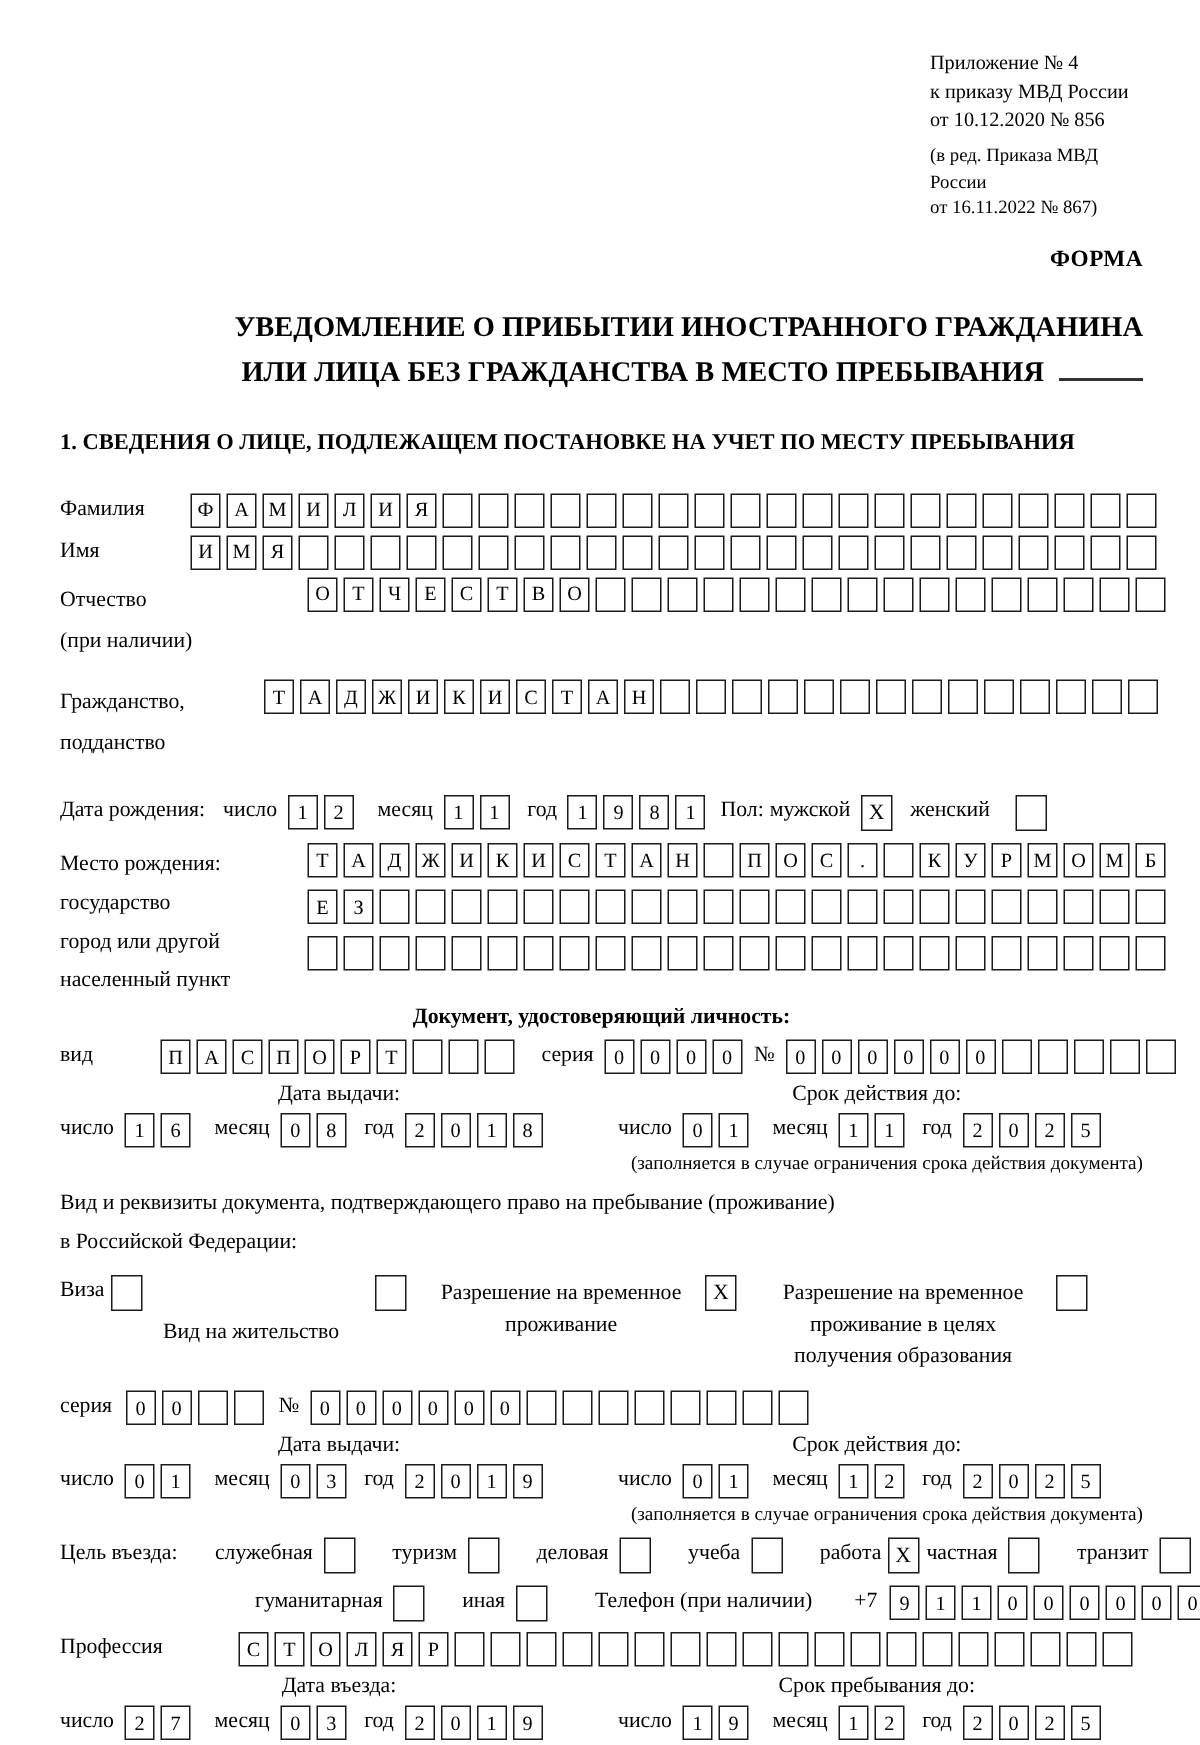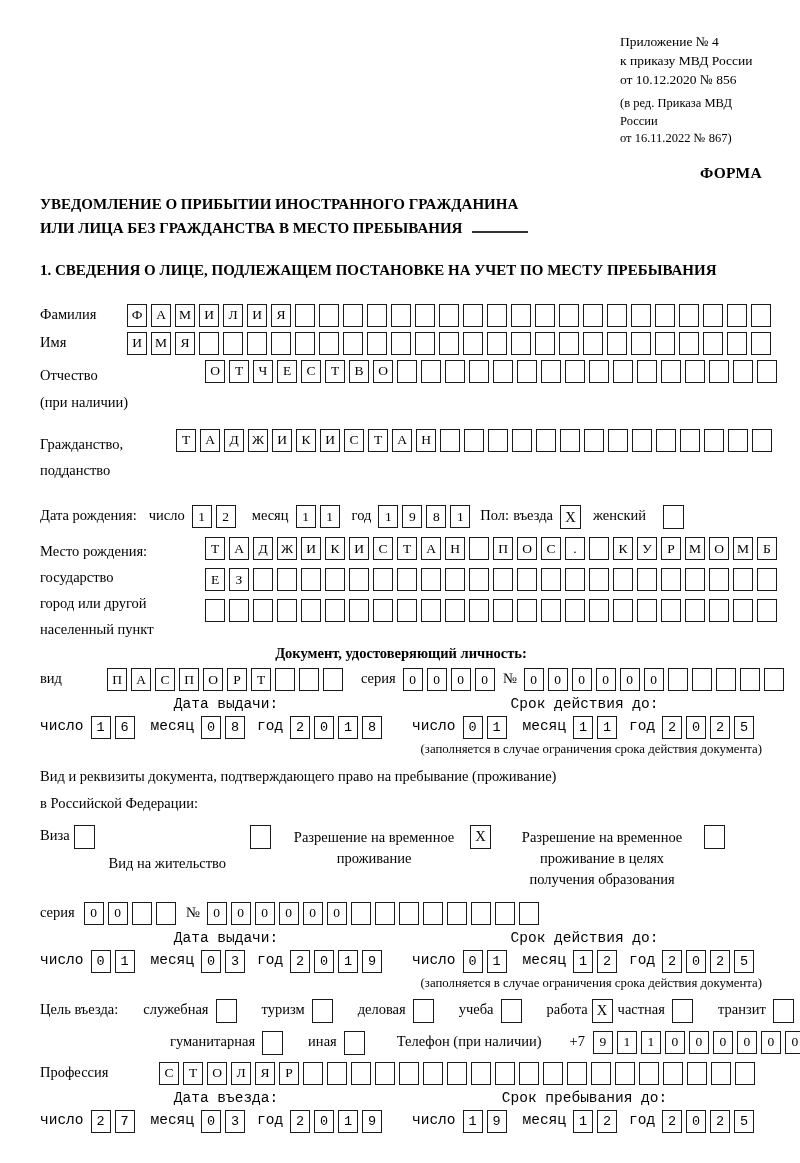--- a/index.html
+++ b/index.html
@@ -4,21 +4,21 @@
 <style>
   html,body{margin:0;padding:0;background:#ffffff;}
   body{width:800px;height:1163px;color:#000;font-family:"Liberation Serif","DejaVu Serif",serif;font-size:14.5px;overflow:hidden;}
   .page{box-sizing:border-box;width:800px;height:1163px;padding:32px 38px 20px 40px;position:relative;}
 
   
   .appendix{margin-left:580px;font-size:13.5px;line-height:1.42;}
   .edition{margin-left:580px;font-size:12.5px;line-height:1.4;margin-top:6px;}
   .form-label{text-align:right;font-weight:bold;font-size:15.5px;margin-top:16px;letter-spacing:.3px;}
 
-  .title{margin-top:10px;text-align:left;font-weight:bold;font-size:15px;line-height:1.6;}
+  .title{margin-top:22px;text-align:right;font-weight:bold;font-size:19px;line-height:1.6;}
   .blank-line{display:inline-block;width:56px;border-bottom:2px solid #333;height:14px;margin-left:10px;}
   .section-heading{margin-top:22px;font-weight:bold;font-size:15px;}
 
   
   .cells{display:inline-flex;flex:none;}
   .cell{box-sizing:border-box;flex:none;display:inline-flex;align-items:center;justify-content:center;
         width:20px;height:23px;border:1.6px solid #1b1b1b;margin-right:4px;font-size:13.5px;background:#fff;}
   .cb{box-sizing:border-box;flex:none;display:inline-flex;align-items:center;justify-content:center;
       width:21px;height:24px;border:1.6px solid #1b1b1b;font-size:14.5px;margin-left:7px;background:#fff;}
 
@@ -26,21 +26,21 @@
   .lbl{flex:none;padding-top:2px;}
   .w87{width:87px;} .w165{width:165px;} .w136{width:136px;} .w119{width:119px;} .w67{width:67px;}
   .lbl2{line-height:1.85;}
   .mb14{margin-bottom:13px;} .mb22{margin-bottom:21px;} .mb8{margin-bottom:8px;}
 
   .inline-gap{margin:0 7px 0 12px;padding-top:2px;flex:none;}
   .first-gap{margin-right:7px;padding-top:2px;flex:none;}
 
   .doc-heading{text-align:center;font-weight:bold;font-size:14.5px;margin:3px 0 6px 0;}
 
-  .dates{display:flex;margin-top:0;font-family:Liberation Mono, monospace;}
+  .dates{display:flex;margin-top:0;}
   .dategroup{display:flex;flex-direction:column;}
   .dg-left{width:372px;}
   .dg-right{width:345px;}
   .dg-head{text-align:center;font-size:14.5px;margin-bottom:4px;}
   .dg-fields{display:flex;align-items:flex-start;}
   .note{font-size:12.8px;text-align:right;margin:3px 0 6px 0;}
   .intro{font-size:14.5px;line-height:1.8;margin-top:6px;}
 
   .options-row{display:flex;align-items:flex-start;margin-top:9px;margin-bottom:4px;}
   .opt-label{flex:none;padding-top:2px;}
@@ -221,21 +221,21 @@
         <span class="cell">1</span>
       </span>
     <span class="inline-gap" style="margin-left:8px">год</span>
     <span class="cells">
         <span class="cell">1</span>
         <span class="cell">9</span>
         <span class="cell">8</span>
         <span class="cell">1</span>
       </span>
     <span class="inline-gap" style="margin-left:6px;margin-right:4px">Пол:</span>
-    <span class="first-gap">въезда</span>
+    <span class="first-gap">мужской</span>
     <span class="cb" style="margin-left:0">X</span>
     <span class="inline-gap">женский</span>
     <span class="cb" style="margin-left:10px"></span>
   </div>
 
   <div class="row" style="margin-bottom:2px">
     <span class="lbl w165" style="line-height:1.78">
       <span>Место рождения:</span><br>
       <span>государство</span><br>
       <span>город или другой</span><br>

